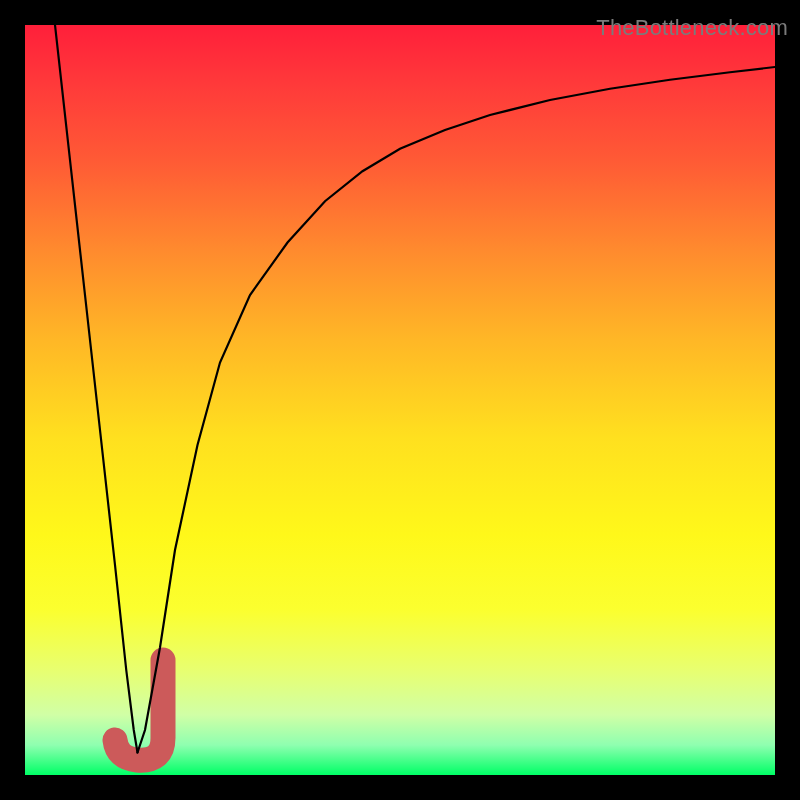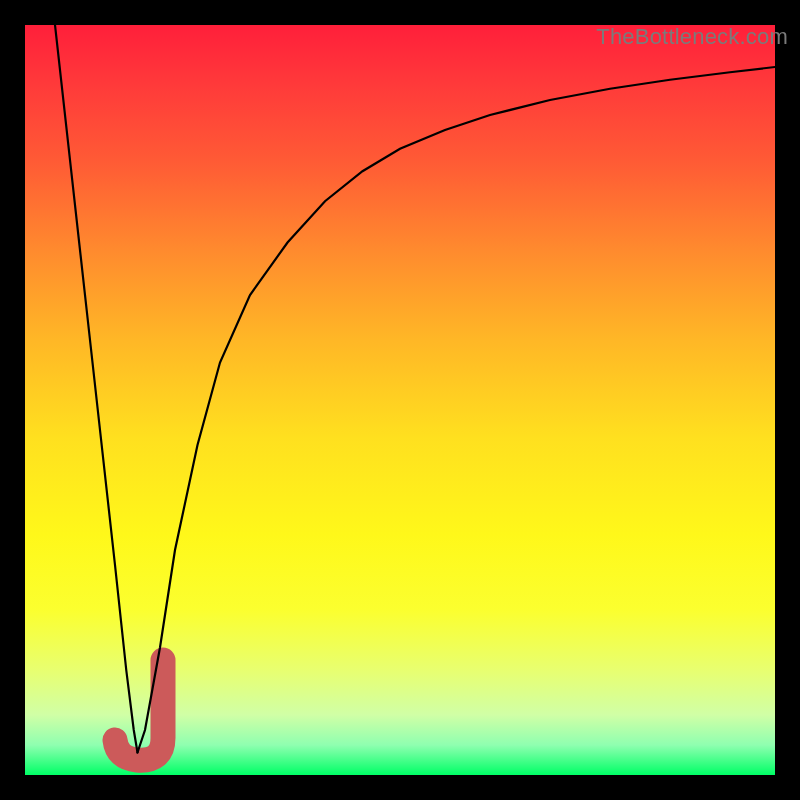--- a/index.html
+++ b/index.html
@@ -28,21 +28,21 @@
       #fff81a 68%,
       #fbff2f 78%,
       #e8ff70 86%,
       #d0ffa6 92%,
       #8fffb0 96%,
       #00ff66 100%
     );
   }
   .watermark {
     position: absolute;
-    top: 24px;
+    top: 15px;
     right: 12px;
     color: #7b7b7b;
     font-size: 22px;
     font-weight: 500;
     letter-spacing: 0.2px;
     z-index: 10;
   }
   svg.curves {
     position: absolute;
     left: 25px;

